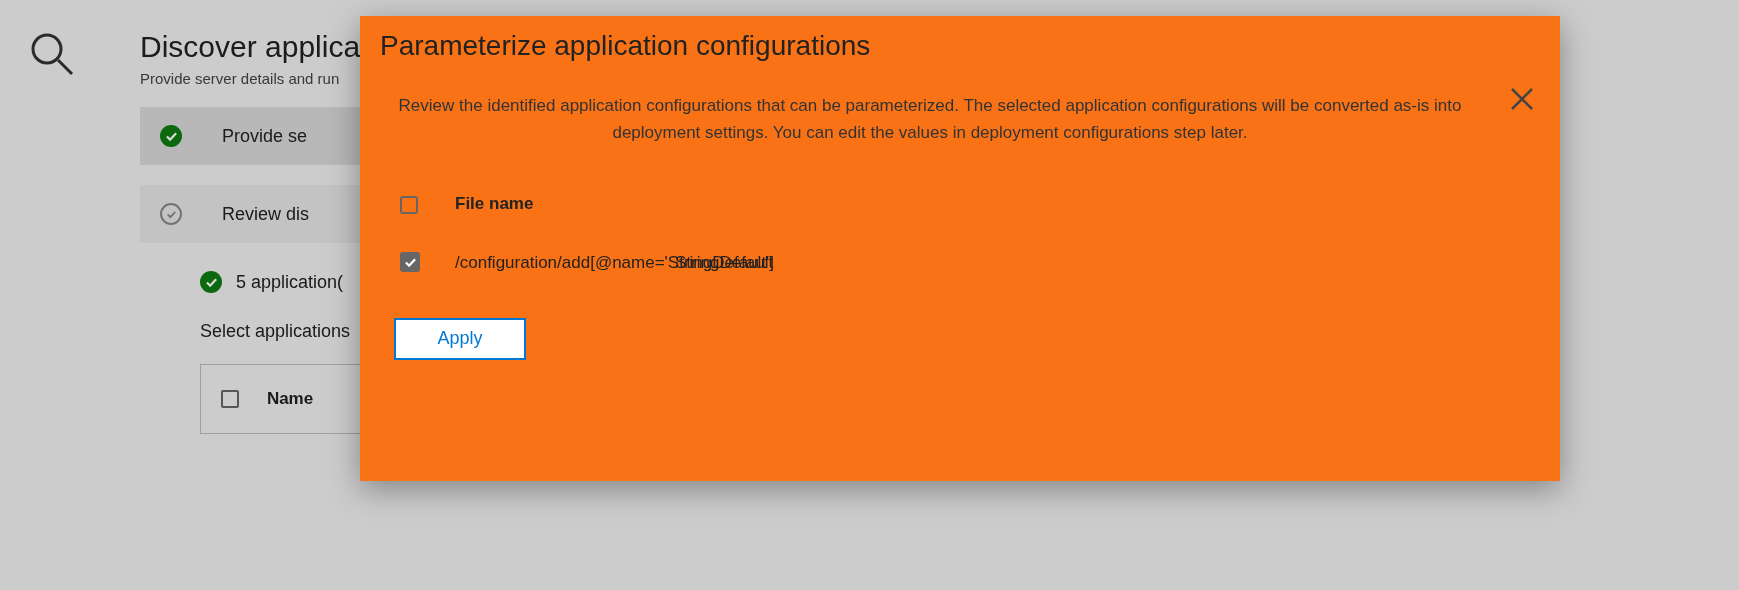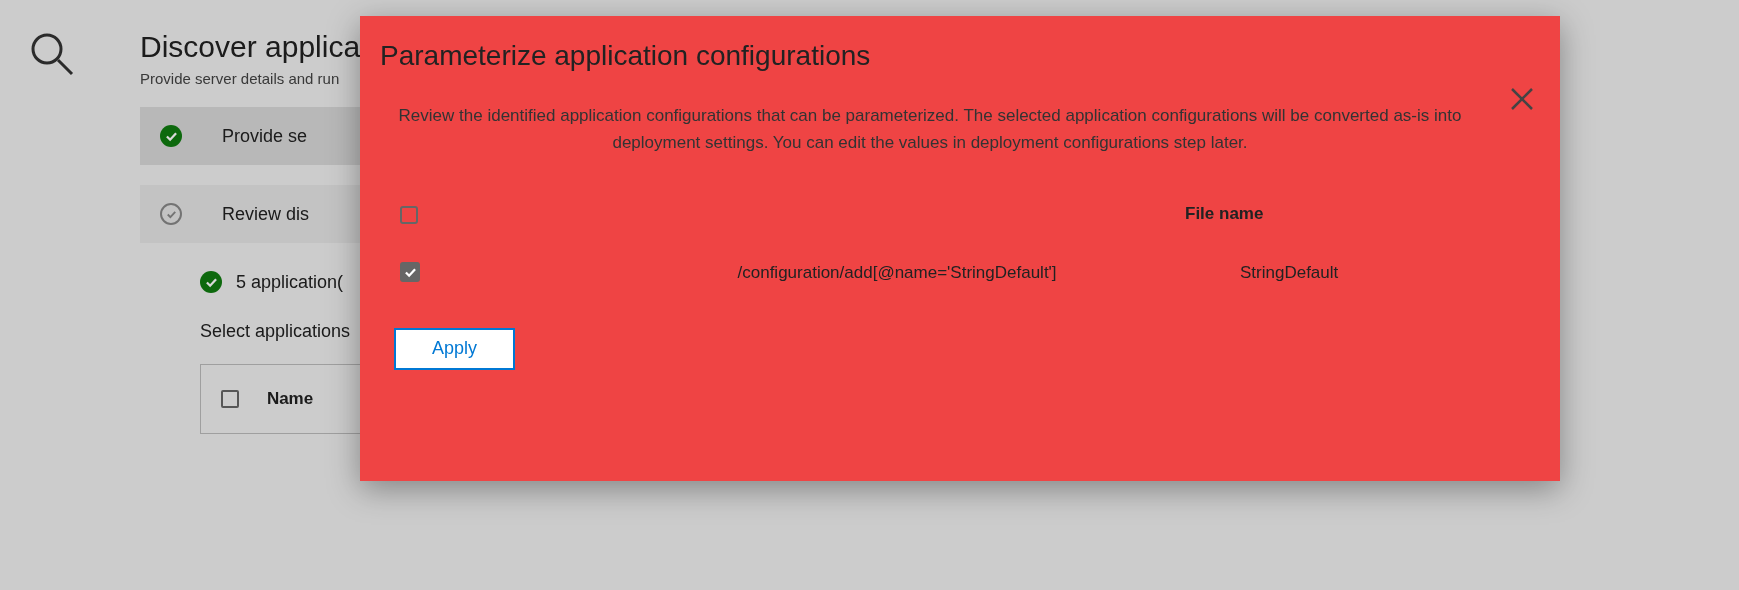--- a/index.html
+++ b/index.html
@@ -155,24 +155,24 @@
     .col-appconf { width: 200px; }
     .col-appfold { width: 180px; }
 
     
     .modal {
       position: absolute;
       top: 16px;
       left: 360px;
       width: 1200px;
       height: 465px;
-      background: #ef4444;
+      background: #f97316;
       box-shadow: 0 8px 30px rgba(0,0,0,0.35);
       z-index: 10;
-      padding: 24px 20px 20px 20px;
+      padding: 14px 20px 20px 20px;
     }
     .modal-title {
       font-size: 28px;
       font-weight: 400;
       color: #222;
       margin-bottom: 30px;
     }
     .close-btn {
       position: absolute;
       top: 70px;
@@ -192,21 +192,20 @@
       max-width: 1100px;
       text-align: center;
     }
     .config-table {
       margin-top: 48px;
       margin-left: 20px;
     }
     .config-header, .config-row {
       display: flex;
       align-items: flex-start;
-      justify-content: space-between;
     }
     .config-header {
       margin-bottom: 36px;
     }
     .cfg-check-col {
       width: 55px;
       display: flex;
       align-items: center;
       padding-top: 2px;
     }
@@ -249,21 +248,21 @@
     .chk-filled svg {
       width: 13px;
       height: 11px;
       stroke: #fff;
       stroke-width: 2.5;
       fill: none;
     }
     .apply-btn {
       margin-top: 42px;
       margin-left: 14px;
-      width: 121px;
+      width: 132px;
       height: 42px;
       border: 2px solid #0078d4;
       background: #fff;
       color: #0078d4;
       font-size: 18px;
       cursor: pointer;
       display: flex;
       align-items: center;
       justify-content: center;
     }

